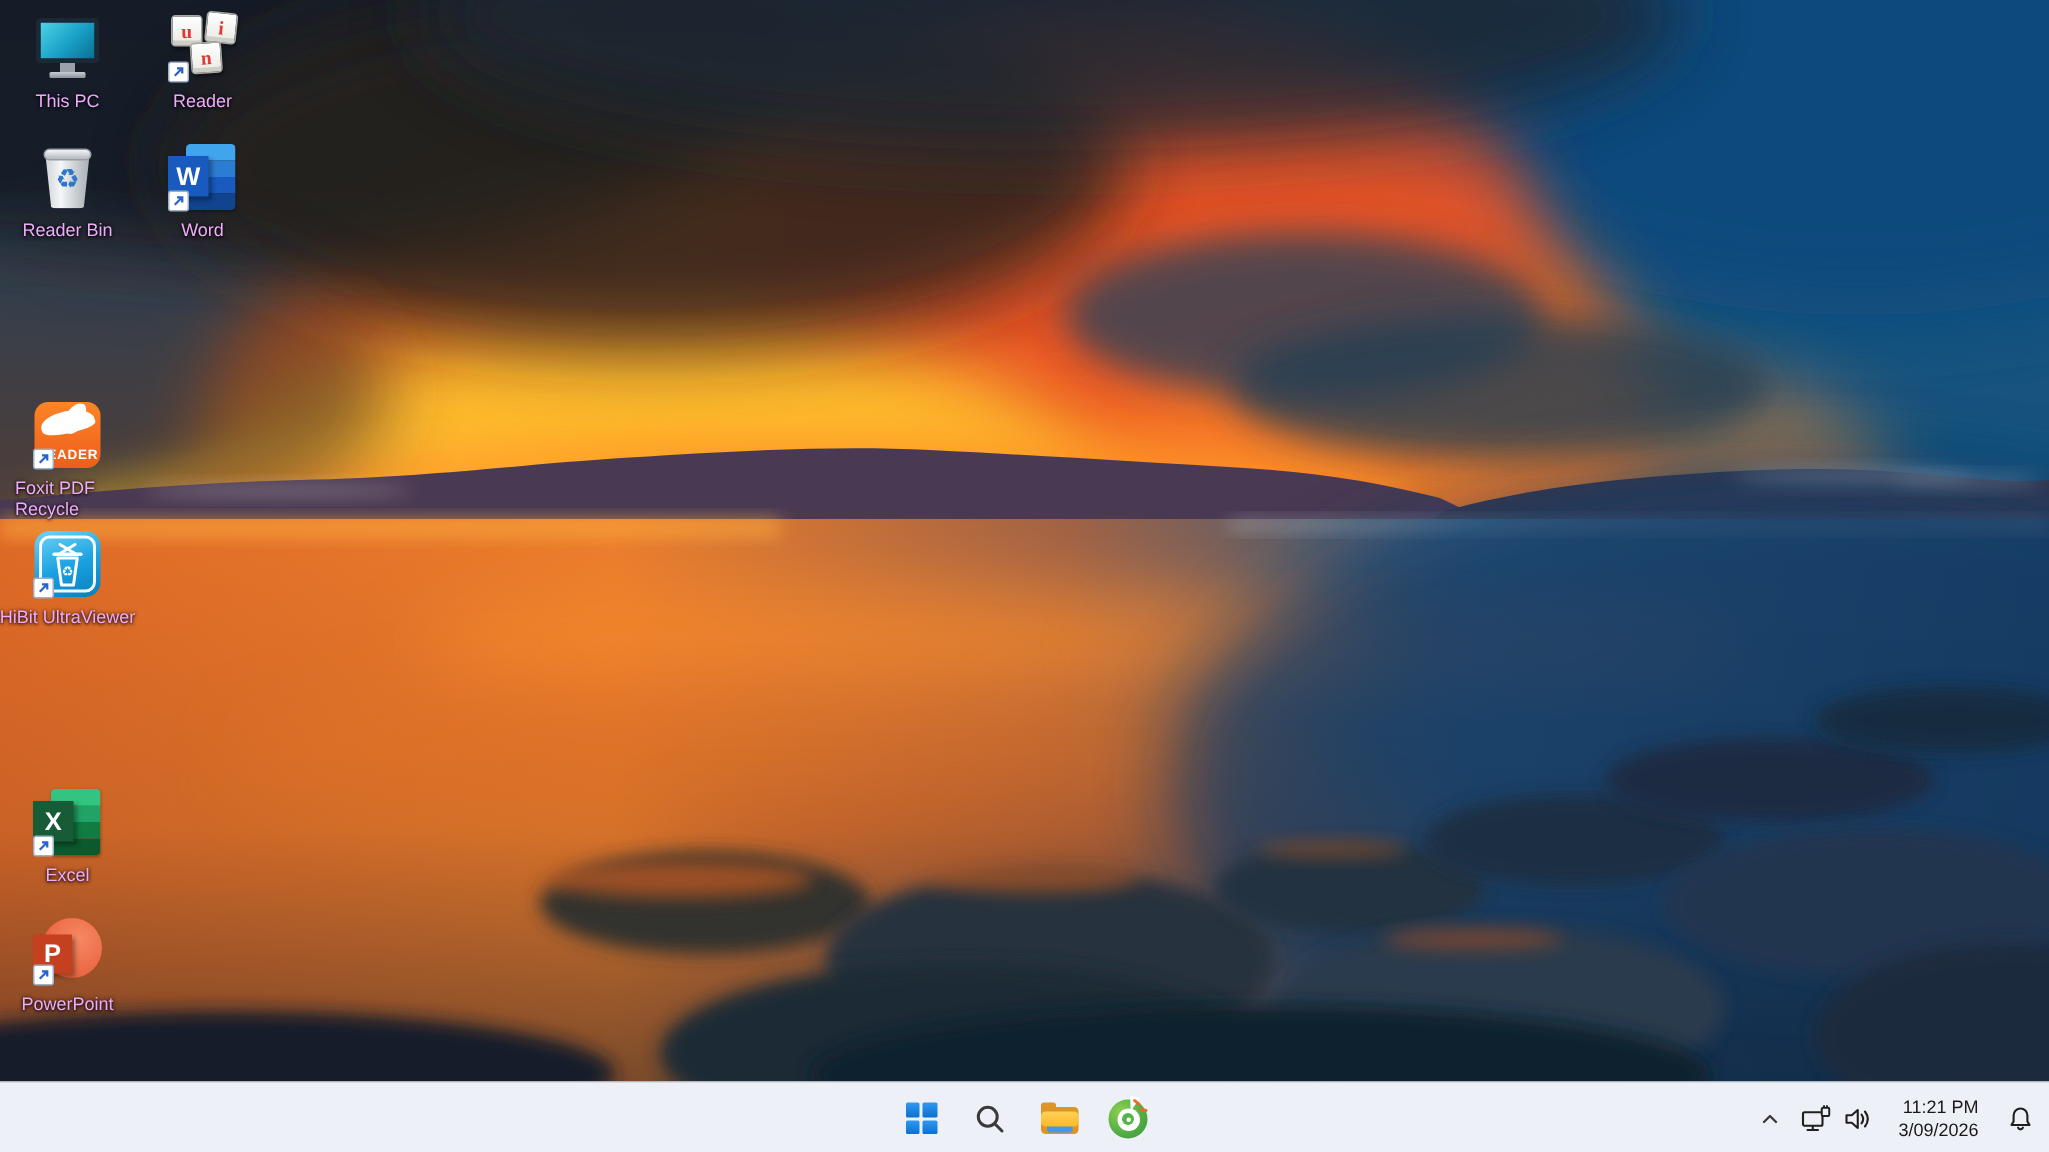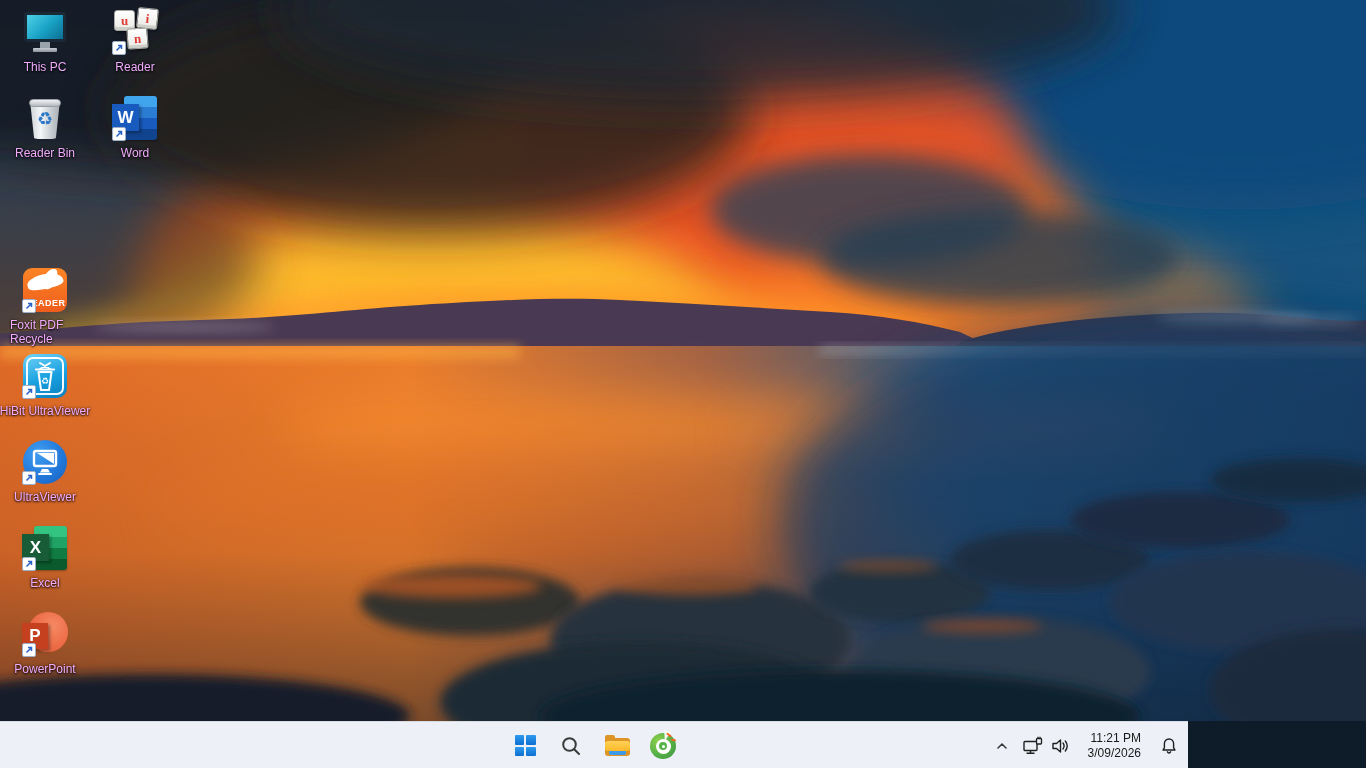--- a/index.html
+++ b/index.html
@@ -94,21 +94,21 @@
     background:linear-gradient(160deg,#72d3f8,#18a0e0 55%,#0b7dbd);}
   .hb-inner{position:absolute;inset:3px;border:2px solid rgba(255,255,255,.95);border-radius:7px;}
   .hb svg{position:absolute;left:0;top:0;}
 
   
   .uv{position:absolute;left:2px;top:2px;width:44px;height:44px;border-radius:50%;
     background:radial-gradient(circle at 35% 30%,#3f9df0,#2076d8 60%,#1a5fb8);}
   .uv svg{position:absolute;left:0;top:0;}
 
   
-  .taskbar{position:absolute;left:0;bottom:0;width:1188px;height:47px;background:#edf1f7;
+  .taskbar{position:absolute;left:0;bottom:0;width:1366px;height:47px;background:#edf1f7;
     border-top:1px solid #d7dbe2;box-sizing:border-box;}
   .tb-center{position:absolute;left:50%;top:0;height:47px;transform:translateX(-50%);
     display:flex;align-items:center;gap:6px;}
   .tb-btn{width:40px;height:40px;border:none;background:transparent;border-radius:5px;
     display:flex;align-items:center;justify-content:center;padding:0;cursor:pointer;}
   .win{width:21px;height:21px;display:grid;grid-template-columns:1fr 1fr;grid-template-rows:1fr 1fr;gap:2px;}
   .win div{background:linear-gradient(#2e9af0,#0d6fd0);border-radius:1px;}
   .folder{position:relative;width:25px;height:20px;}
   .f-back{position:absolute;left:0;right:0;top:2px;bottom:0;background:#dd9526;border-radius:3px;}
   .f-tab{position:absolute;left:0;top:-1px;width:10px;height:6px;background:#dd9526;border-radius:2px 2px 0 0;}
@@ -308,38 +308,20 @@
         </div>
         <div class="sc">
           <svg width="10" height="10" viewBox="0 0 10 10">
               <path d="M2.5 7.5 L7.5 2.5 M4 2.5 H7.5 V6" stroke="#2a63c8" stroke-width="1.5" fill="none"></path>
             </svg>
         </div>
       </div>
       <div class="cap">HiBit UltraViewer</div>
     </div>
 
-    <div class="dicon" style="left:0;top:438px">
-      <div class="art">
-        <div class="uv">
-          <svg width="44" height="44" viewBox="0 0 44 44">
-            <rect x="11" y="11" width="22" height="15" rx="2" stroke="#fff" stroke-width="2.4" fill="none"></rect>
-            <path d="M31 13 L31 24 L14 13 Z" fill="#fff"></path>
-            <path d="M19 29 h6 l2 3.5 h-10 Z" fill="#fff"></path>
-            <rect x="15" y="33" width="14" height="2" rx="1" fill="#fff"></rect>
-          </svg>
-        </div>
-        <div class="sc">
-          <svg width="10" height="10" viewBox="0 0 10 10">
-              <path d="M2.5 7.5 L7.5 2.5 M4 2.5 H7.5 V6" stroke="#2a63c8" stroke-width="1.5" fill="none"></path>
-            </svg>
-        </div>
-      </div>
-      <div class="cap">UltraViewer</div>
-    </div>
 
     <div class="dicon" style="left:0;top:524px">
       <div class="art">
         <div class="stripes">
             <div class="x1"></div>
             <div class="x2"></div>
             <div class="x3"></div>
             <div class="x4"></div>
           </div>
         <div class="panel excel">

